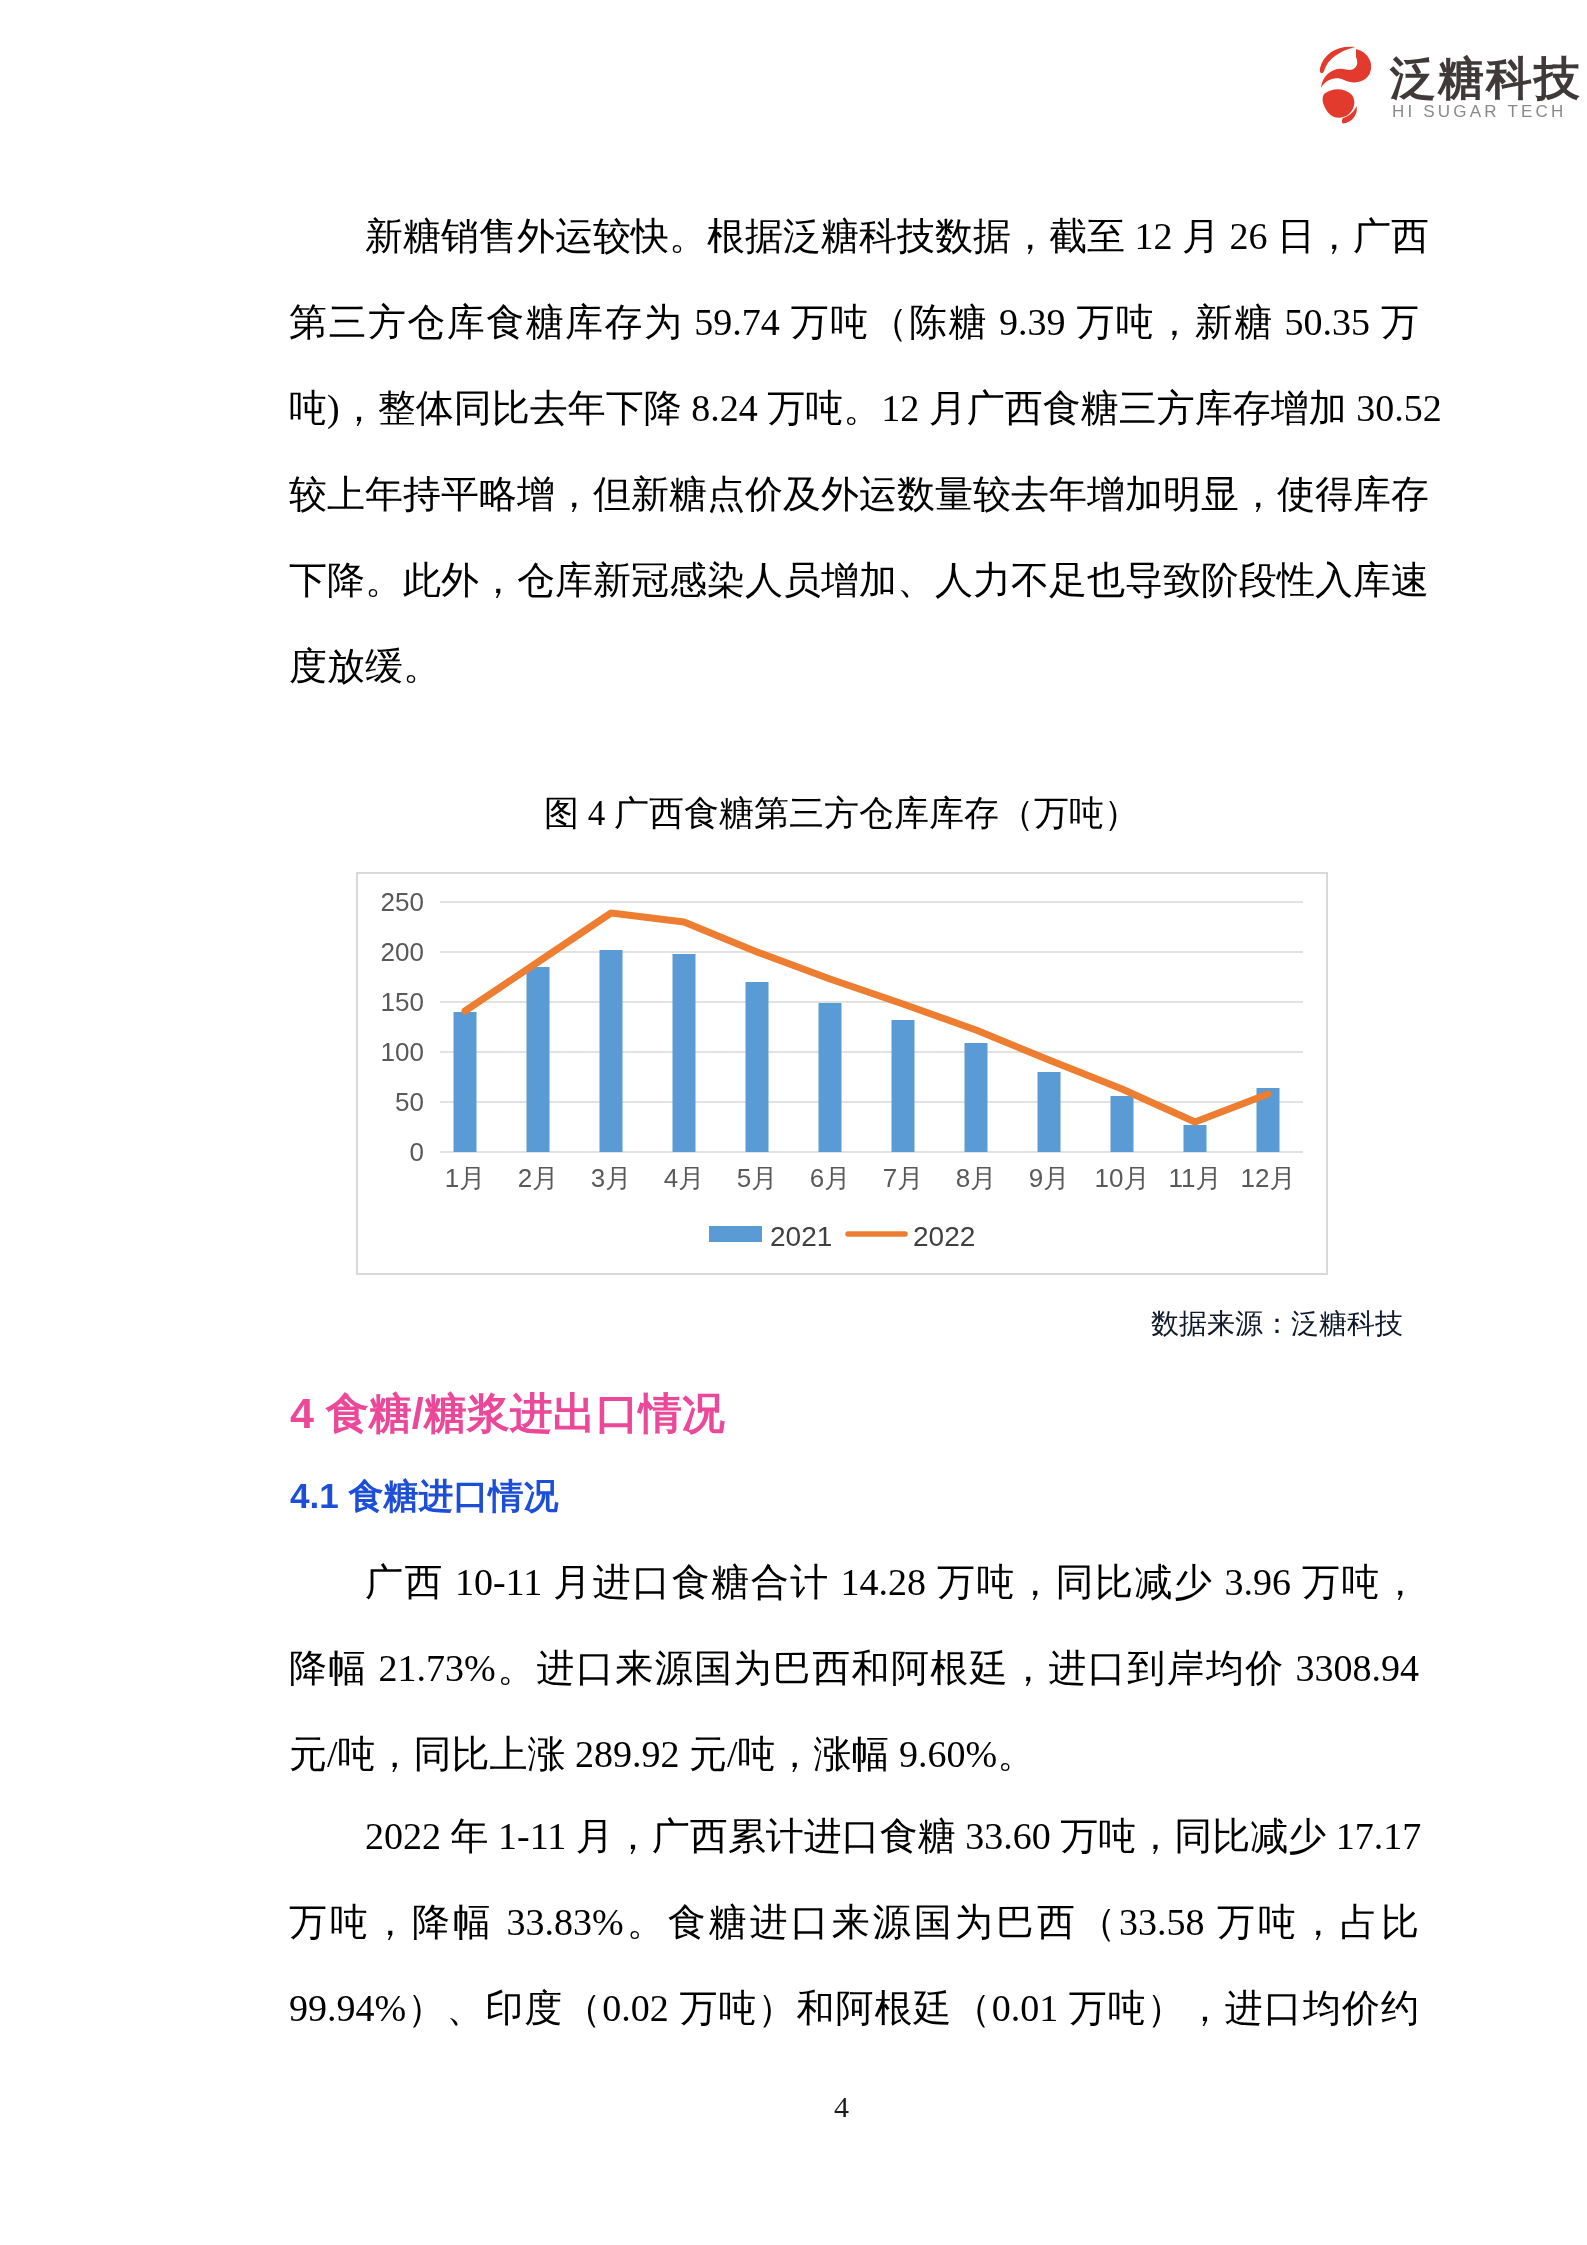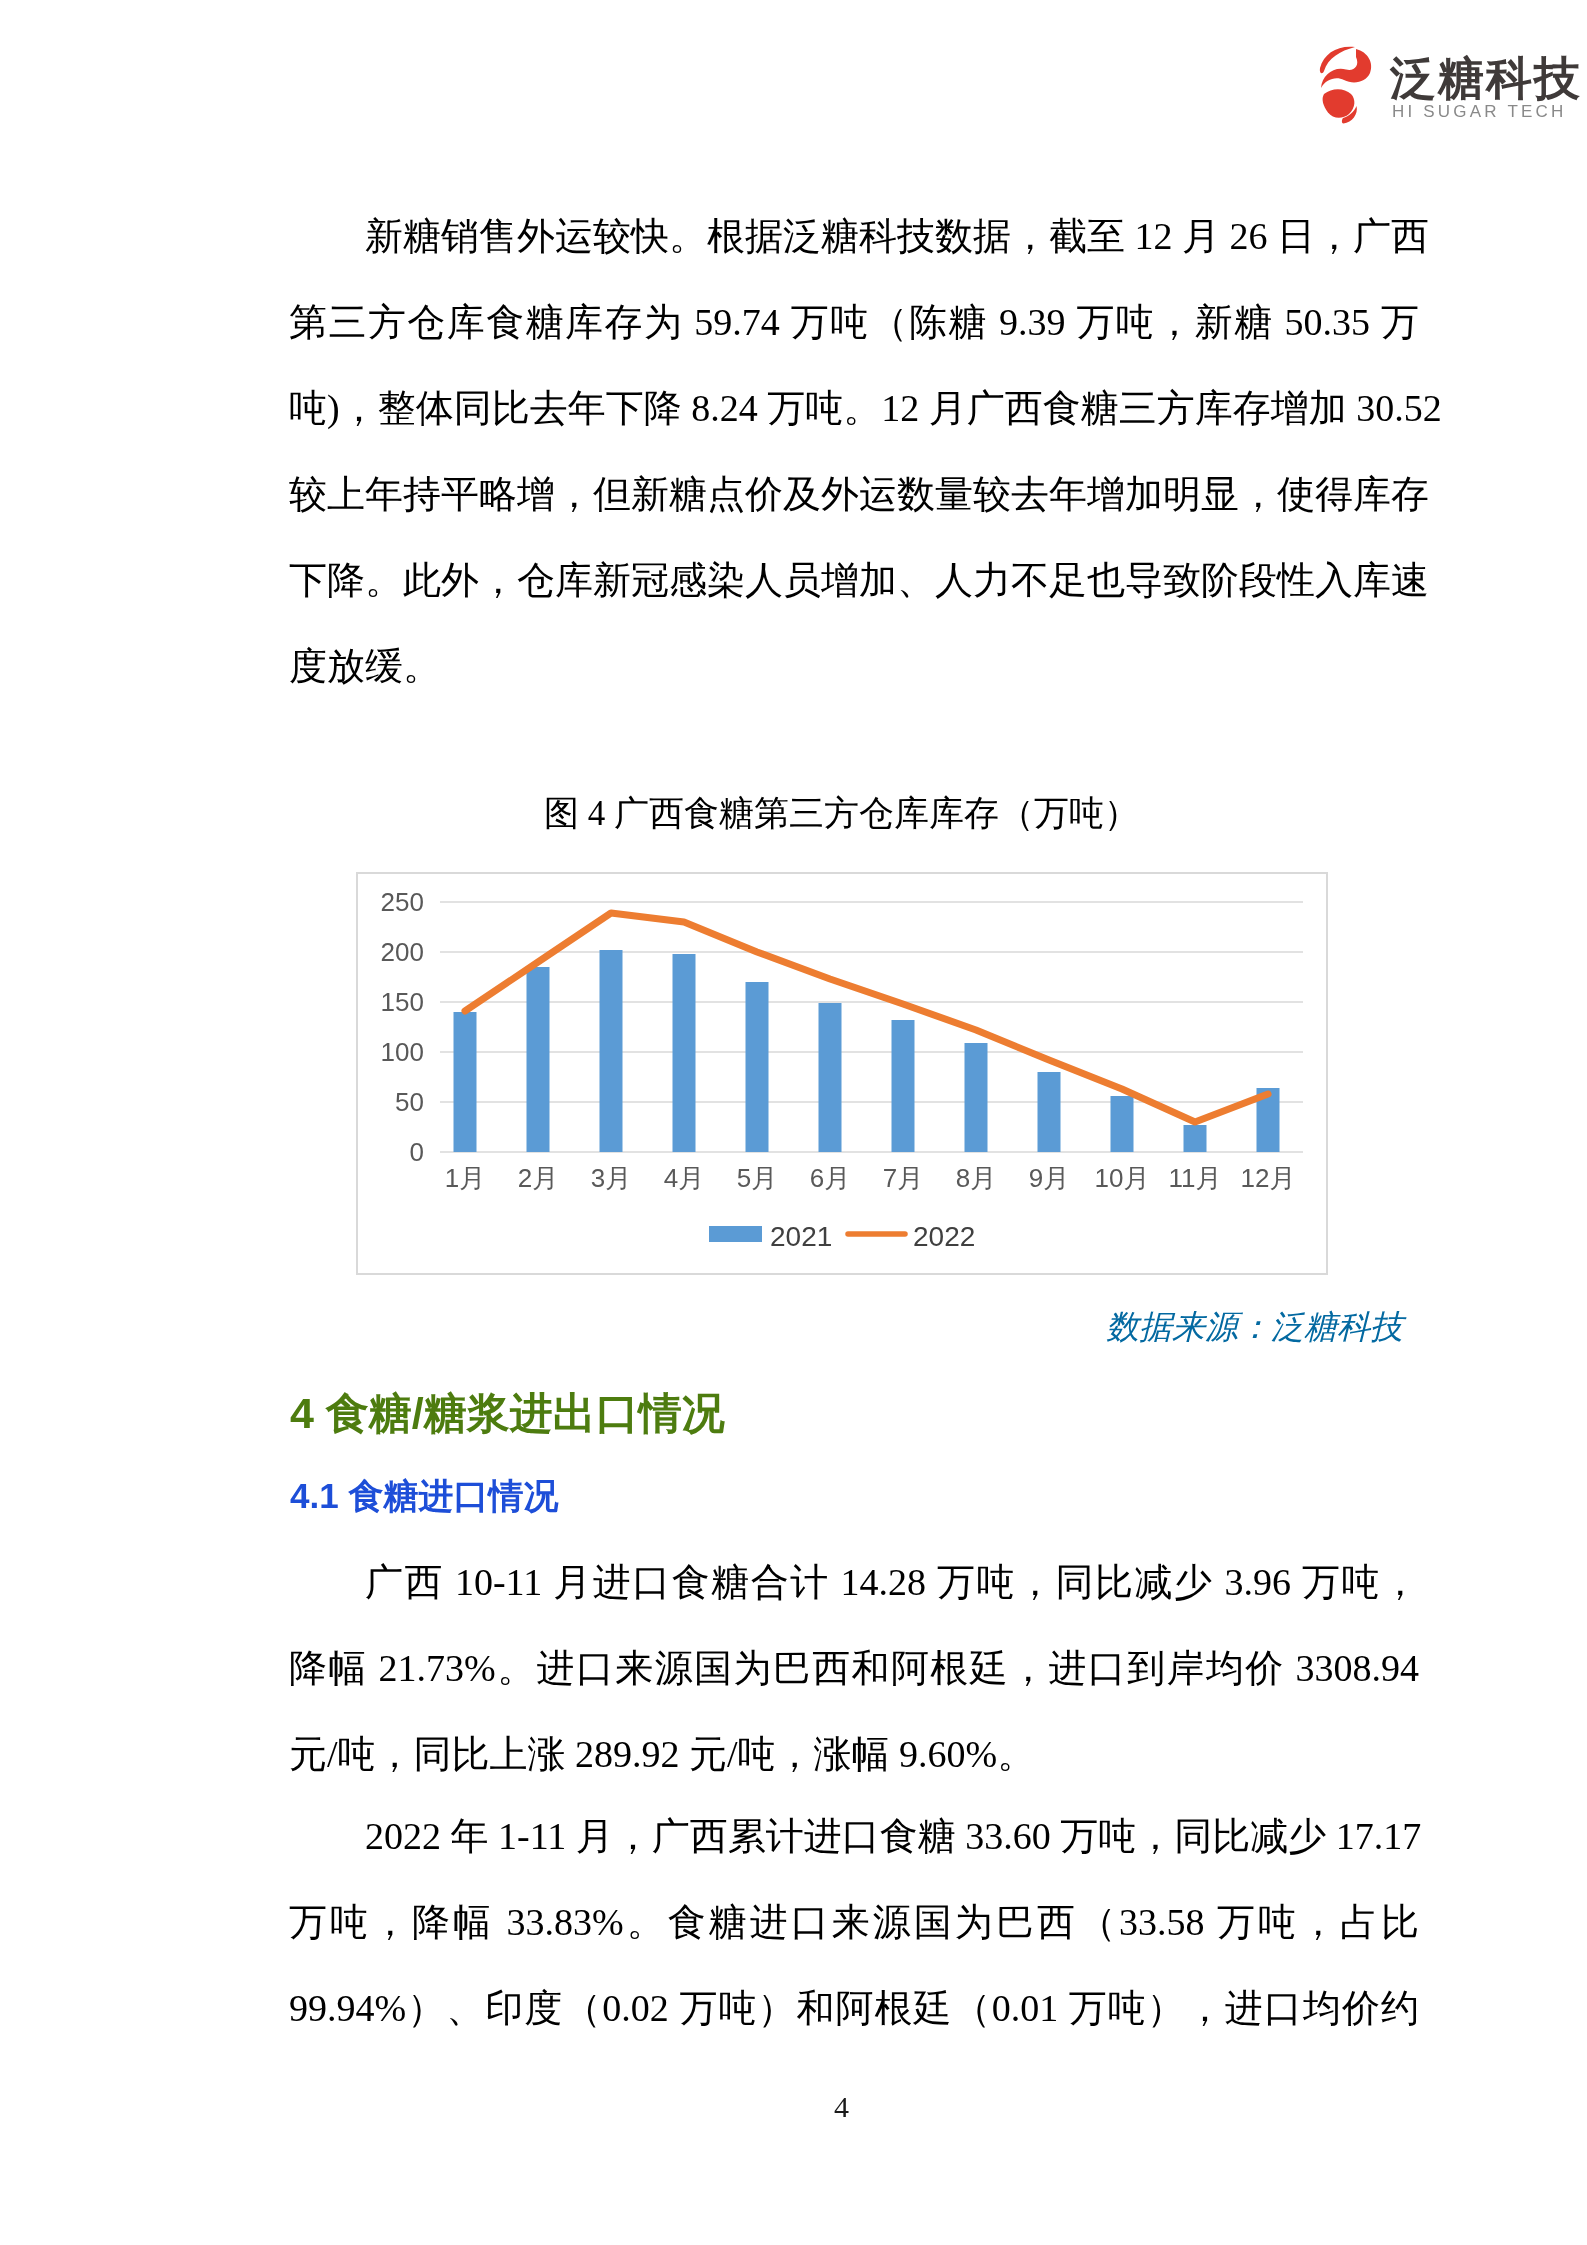--- a/index.html
+++ b/index.html
@@ -35,28 +35,27 @@
   .fig-caption {
     position:absolute; left:0; top:790px; width:1587px; text-align:center;
     font-size:35px; line-height:48px; color:#000;
   }
   .chart-box {
     position:absolute; left:308px; top:872px; width:972px; height:403px;
     background:#fff; border:2px solid #d9d9d9; box-sizing:border-box;
   }
   .chart-box svg { position:absolute; left:0; top:0; }
   .fig-source {
-    position:absolute; top:1305px; right:232px; font-size:33px; color:#0369a1;
+    position:absolute; top:1305px; right:232px; font-size:28px; color:#0f172a;
     white-space:nowrap;
-    font-style:italic;
   }
   
   .h1 {
     position:absolute; left:242px; top:1385px; font-size:43px; font-weight:bold;
-    font-family:"Liberation Sans","DejaVu Sans",sans-serif; color:#4d7c0f; white-space:nowrap;
+    font-family:"Liberation Sans","DejaVu Sans",sans-serif; color:#ec4899; white-space:nowrap;
   }
   .h2 {
     position:absolute; left:242px; top:1473px; font-size:35px; font-weight:bold;
     font-family:"Liberation Sans","DejaVu Sans",sans-serif; color:#1d4ed8; white-space:nowrap;
   }
   
   .page-num {
     position:absolute; left:0; top:2090px; width:1587px; text-align:center;
     font-size:30px; color:#1a1a1a;
   }

